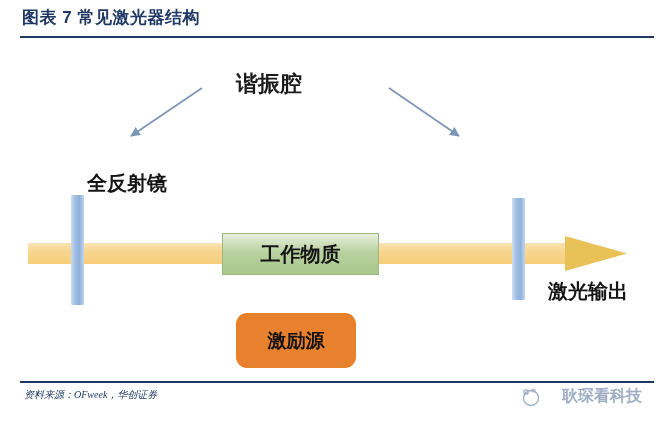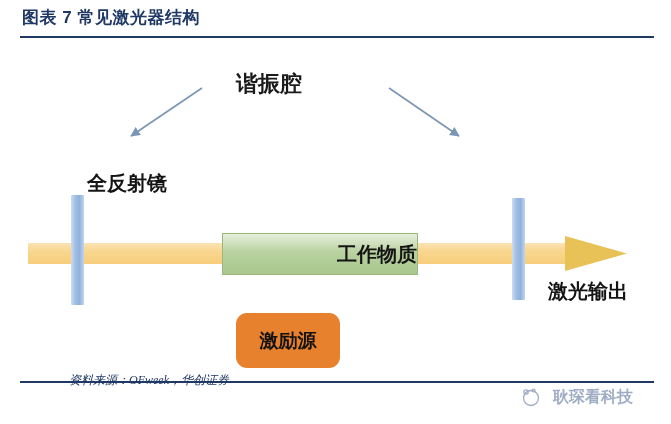--- a/index.html
+++ b/index.html
@@ -108,36 +108,35 @@
   .gain-medium {
     position: absolute;
     left: 222px;
     top: 193px;
     width: 155px;
     height: 40px;
     background: linear-gradient(to bottom, #e5efdc 0%, #b9d2a0 45%, #a8c78e 100%);
     border: 1px solid #9ab87e;
     display: flex;
     align-items: center;
-    justify-content: flex-end;
-    padding-left: 39px;
+    justify-content: center;
   }
   .gain-medium-label {
     font-size: 20px;
     font-weight: bold;
     color: #141414;
     white-space: nowrap;
   }
 
   
   .pump-source {
     position: absolute;
     left: 236px;
     top: 273px;
-    width: 104px;
+    width: 120px;
     height: 55px;
     background: #e8812e;
     border-radius: 11px;
     display: flex;
     align-items: center;
     justify-content: center;
   }
   .pump-source-label {
     font-size: 19px;
     font-weight: bold;
@@ -162,35 +161,34 @@
     position: absolute;
     left: 20px;
     top: 381px;
     width: 634px;
     height: 2px;
     background: #1f3864;
   }
   .source-note {
     position: absolute;
     left: 24px;
-    top: 372px;
-    font-size: 12px;
+    top: 388px;
+    font-size: 10px;
     font-style: italic;
     color: #1f3864;
     font-family: "Liberation Serif", "DejaVu Serif", serif;
     white-space: nowrap;
-    margin-left: 45px;
   }
   .watermark {
     position: absolute;
     left: 520px;
     top: 386px;
     display: flex;
-    align-items: center;
-    gap: 11px;
+    align-items: flex-start;
+    gap: 20px;
     opacity: 0.45;
   }
   .watermark-logo {
     width: 22px;
     height: 22px;
   }
   .watermark-text {
     font-size: 16px;
     color: #2b4a7d;
     font-weight: bold;

